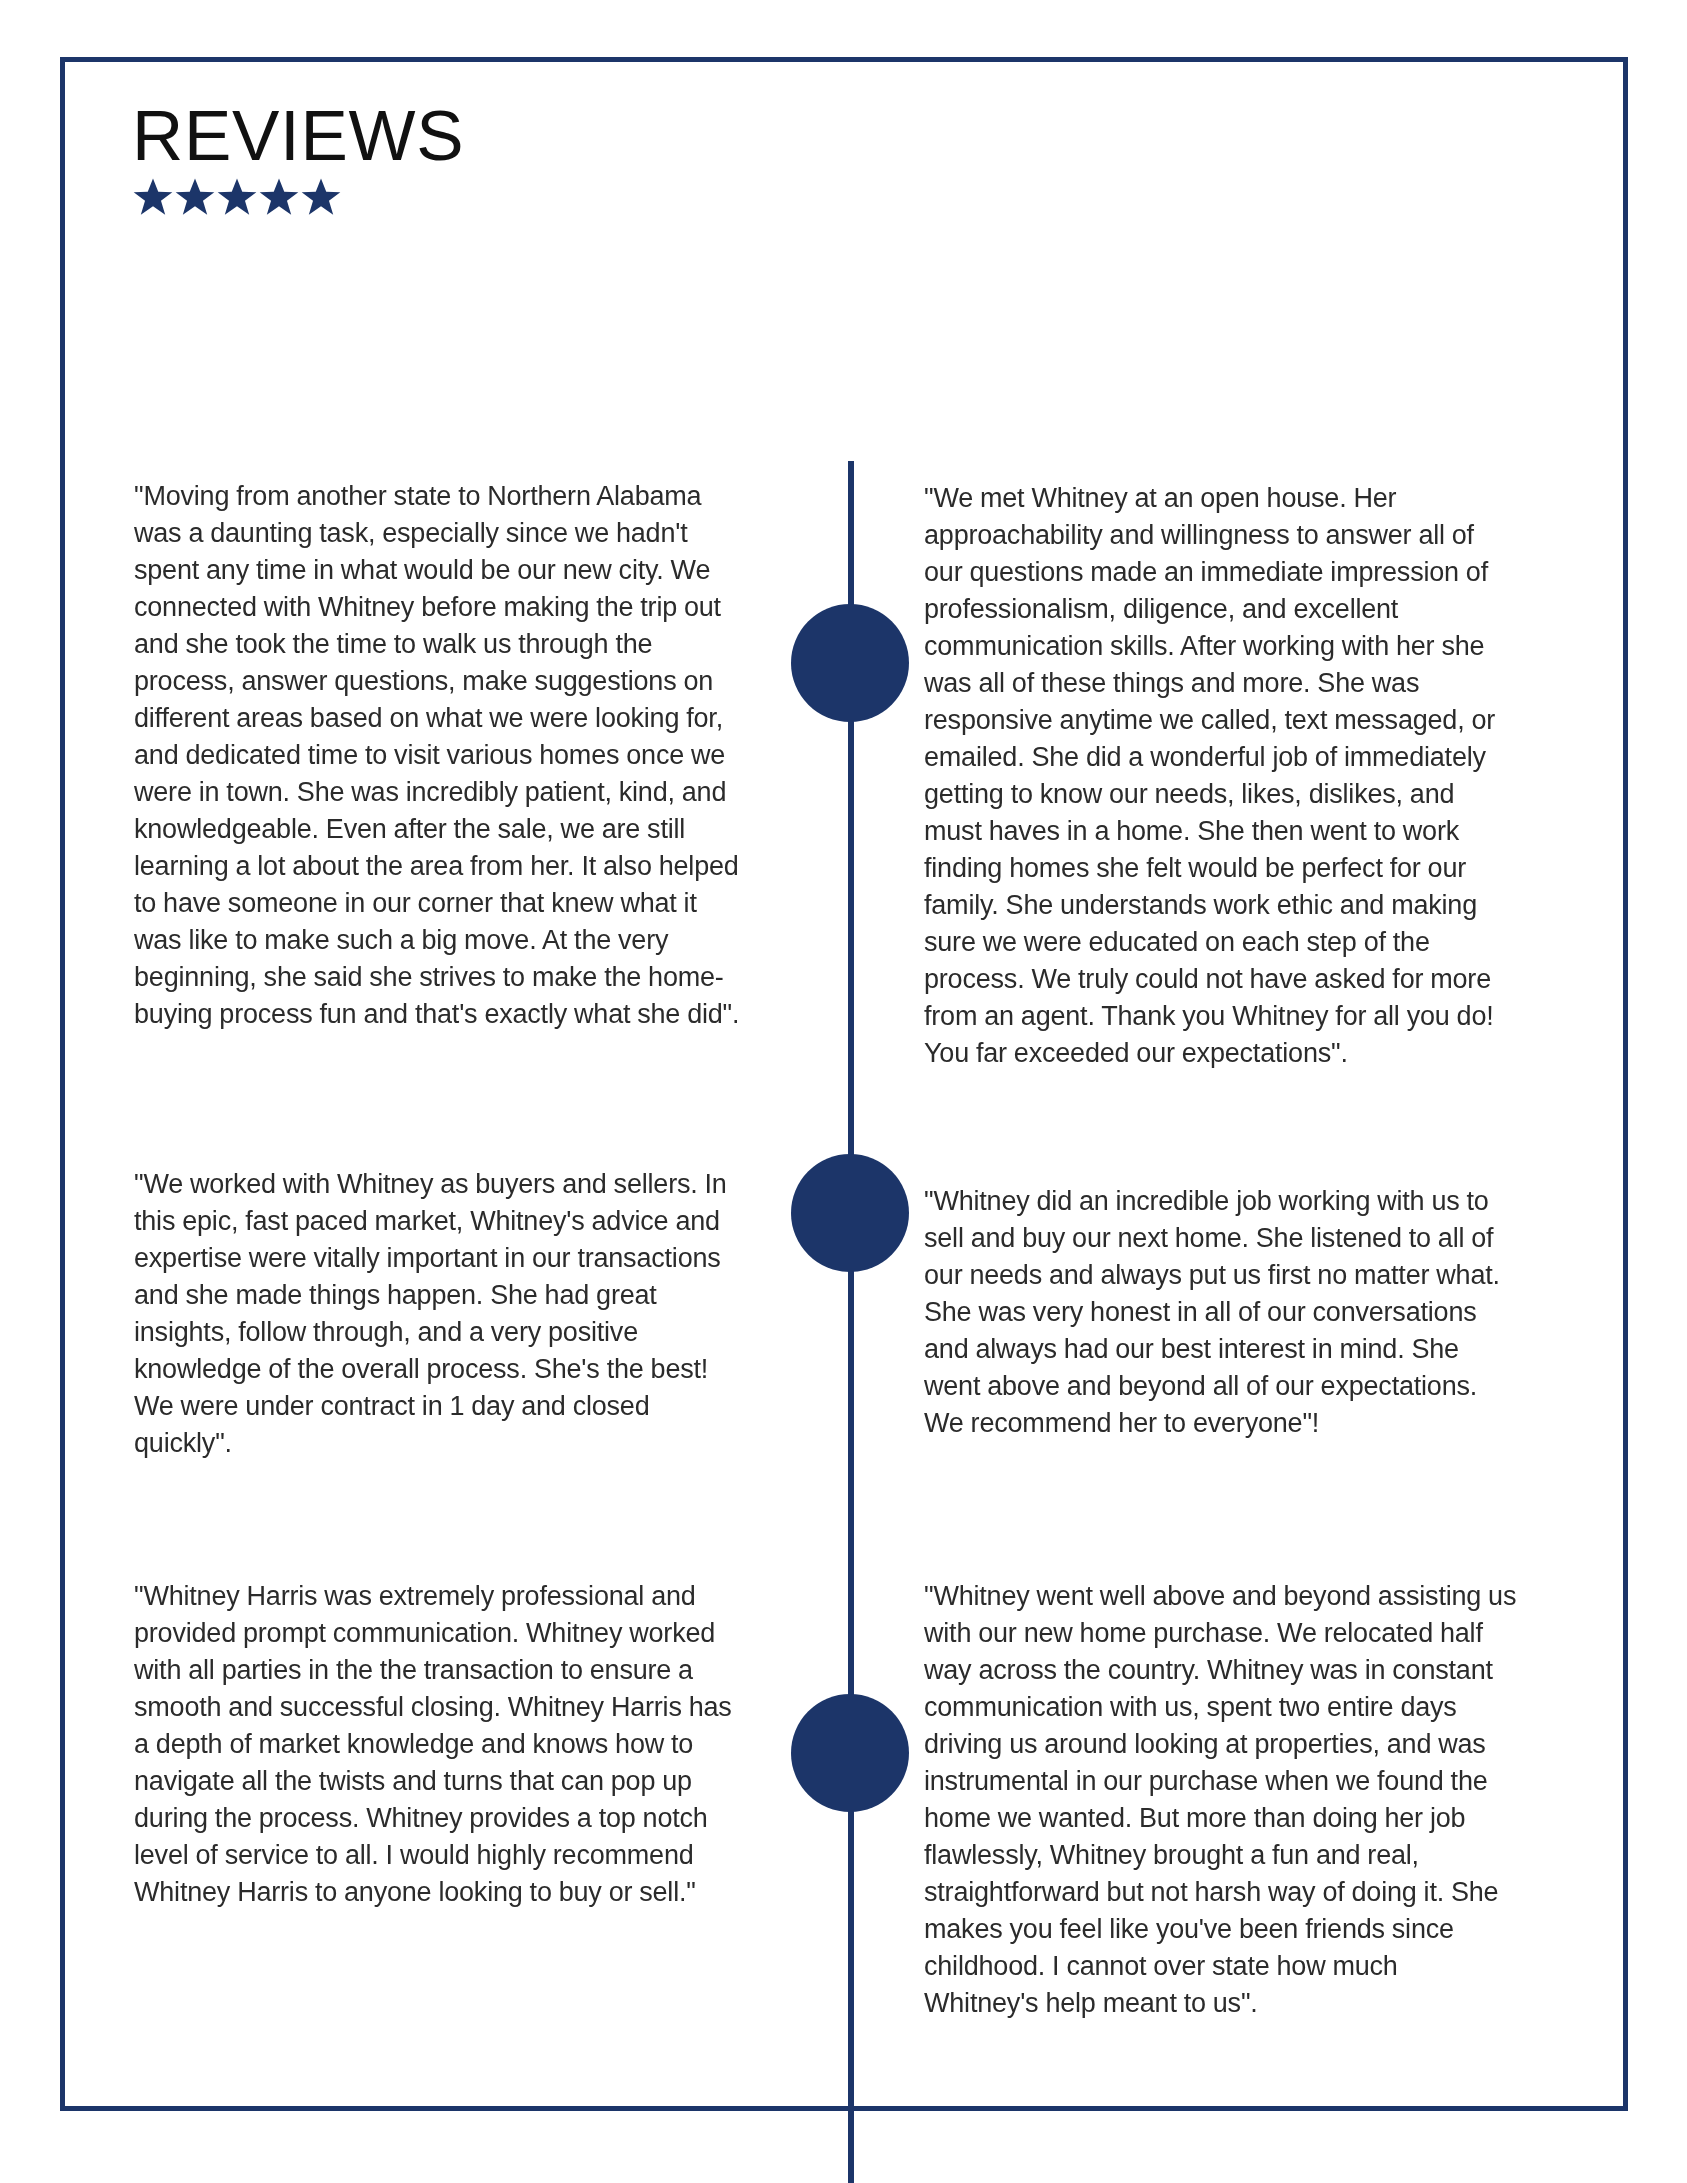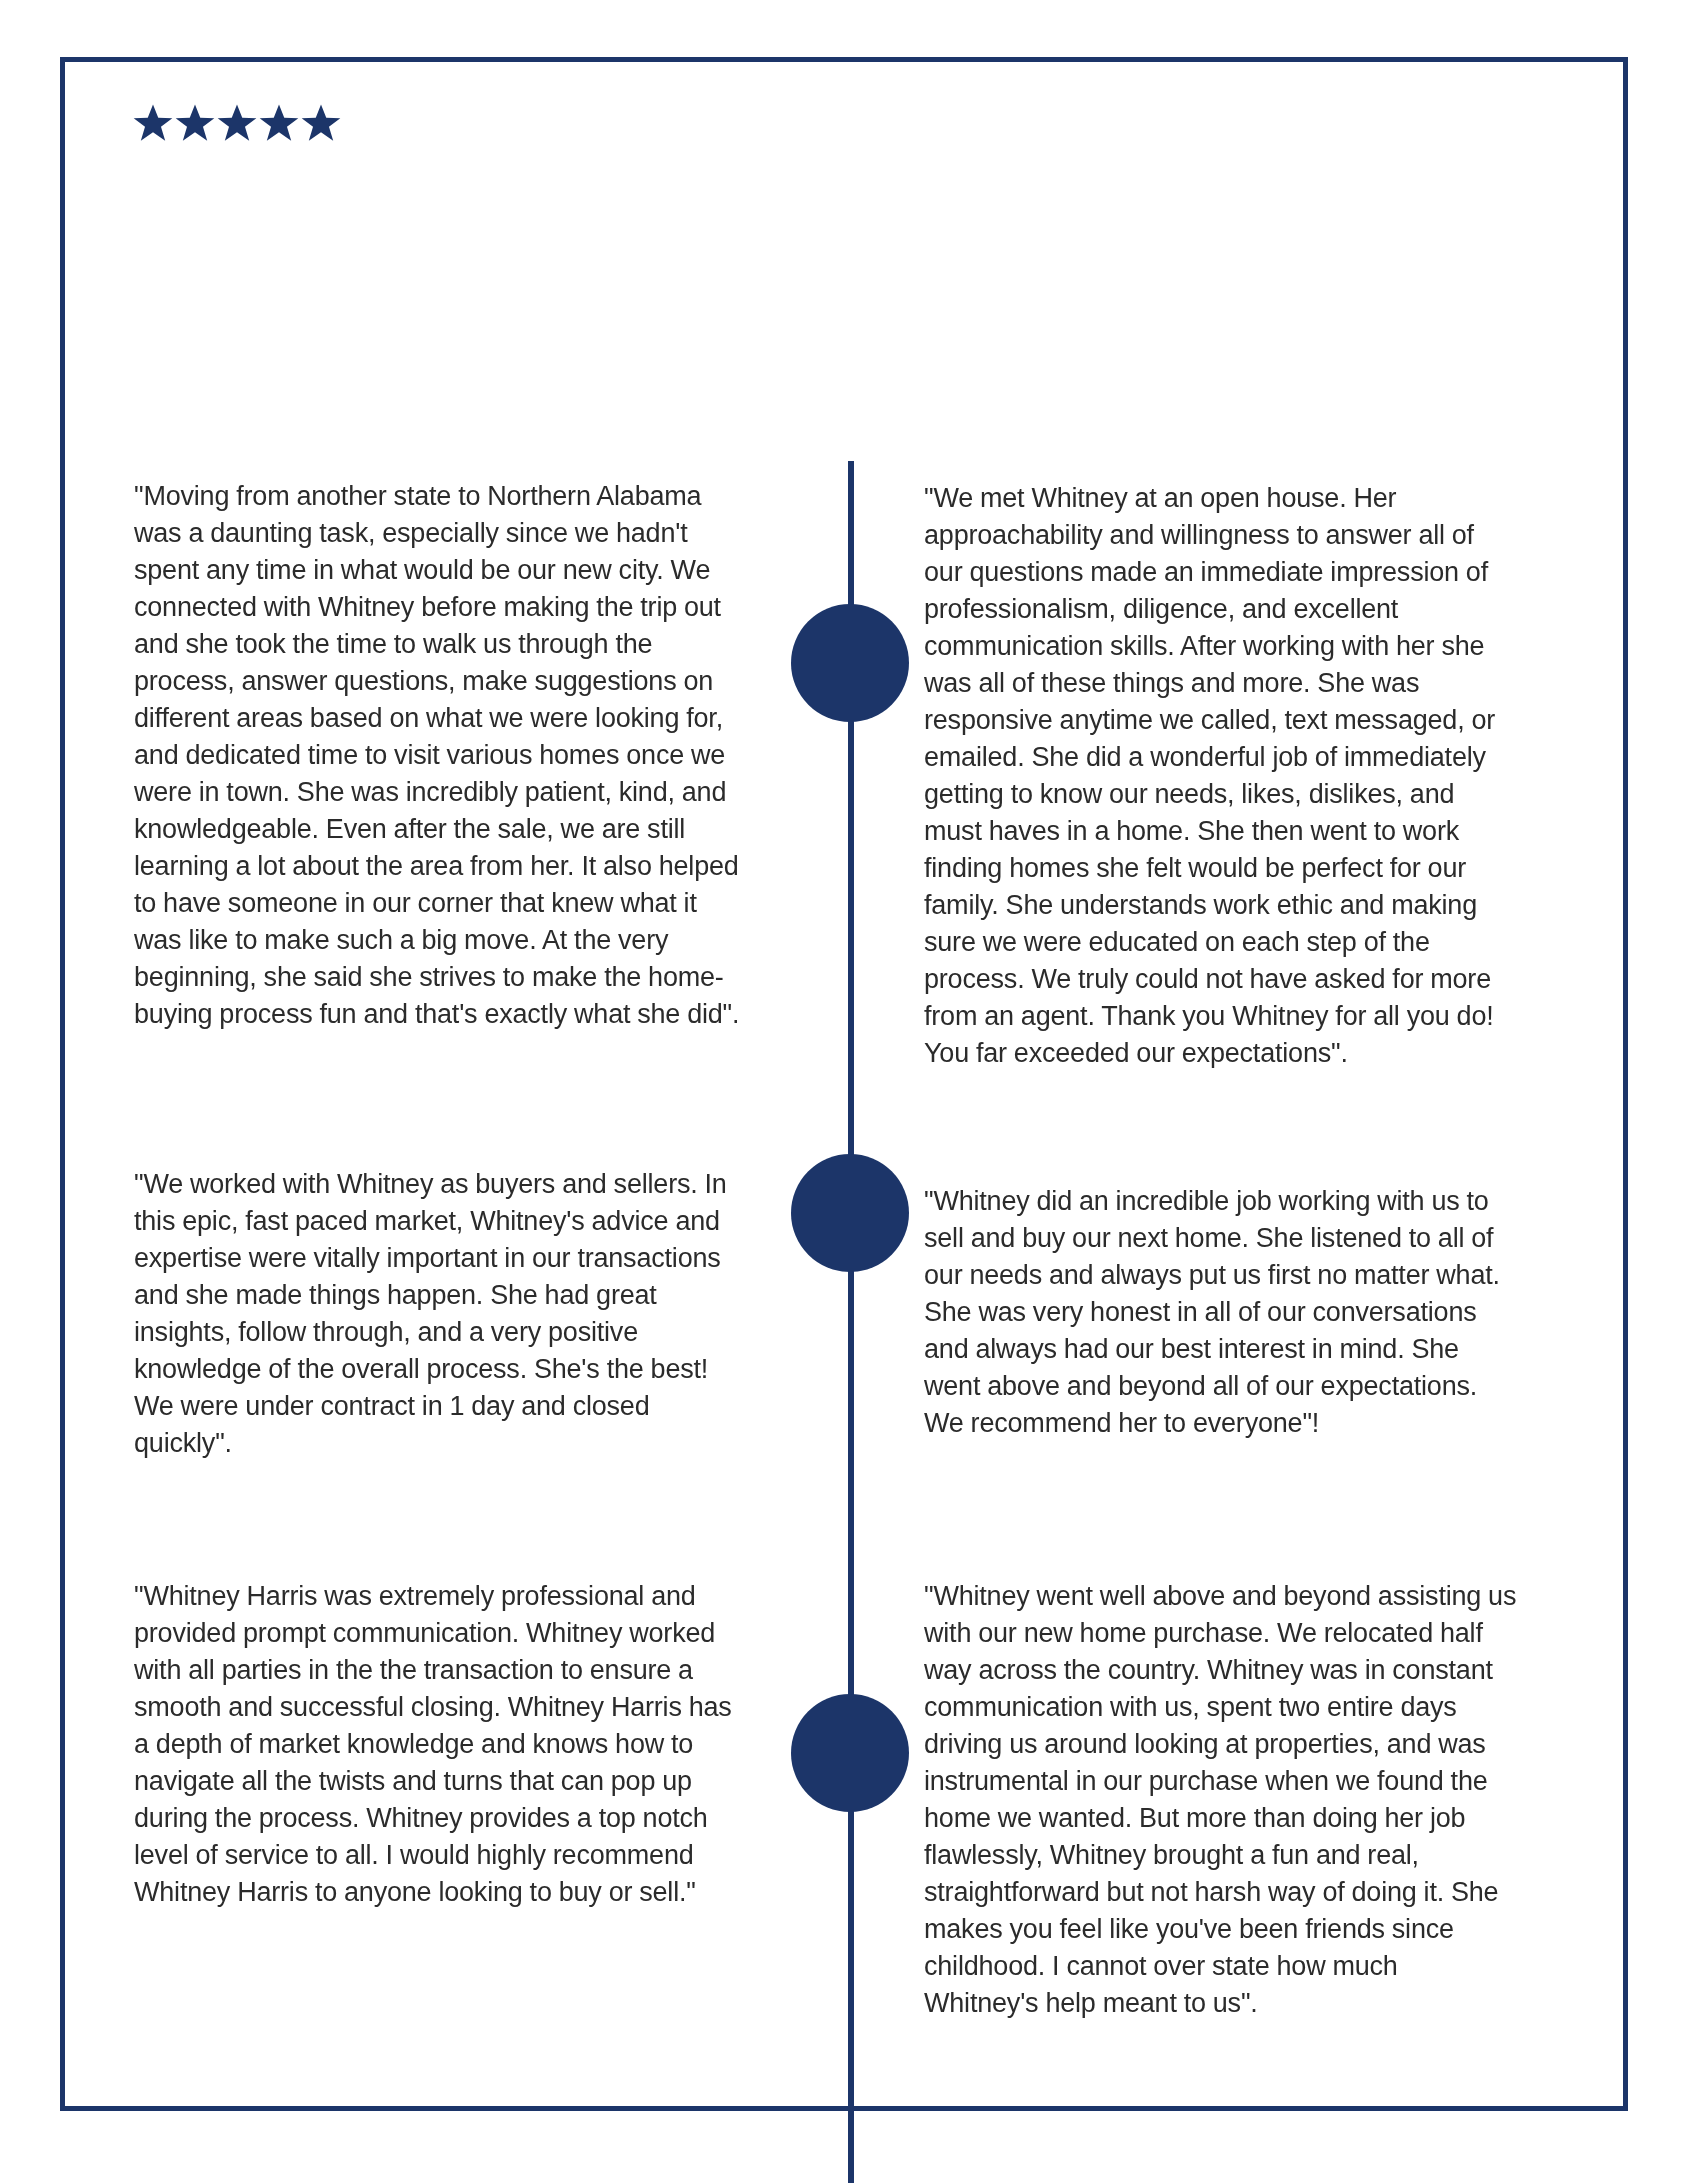--- a/index.html
+++ b/index.html
@@ -98,20 +98,21 @@
   #review-r1 { top: 453px; }
   #review-r2 { top: 1156px; }
   #review-r3 { top: 1551px; }
 </style>
 </head>
 <body>
 
 <div id="page-frame"></div>
 
 <div id="header-block">
+  <h1 id="page-title">REVIEWS</h1>
   <div id="star-rating">
     <span class="star-icon">
       <svg viewBox="0 0 100 100">
           <polygon points="50,6 62.5,37.5 96,38.5 69,59 79,92 50,72 21,92 31,59 4,38.5 37.5,37.5" fill="#1c3569"></polygon>
         </svg>
     </span>
     <span class="star-icon">
       <svg viewBox="0 0 100 100">
           <polygon points="50,6 62.5,37.5 96,38.5 69,59 79,92 50,72 21,92 31,59 4,38.5 37.5,37.5" fill="#1c3569"></polygon>
         </svg>

